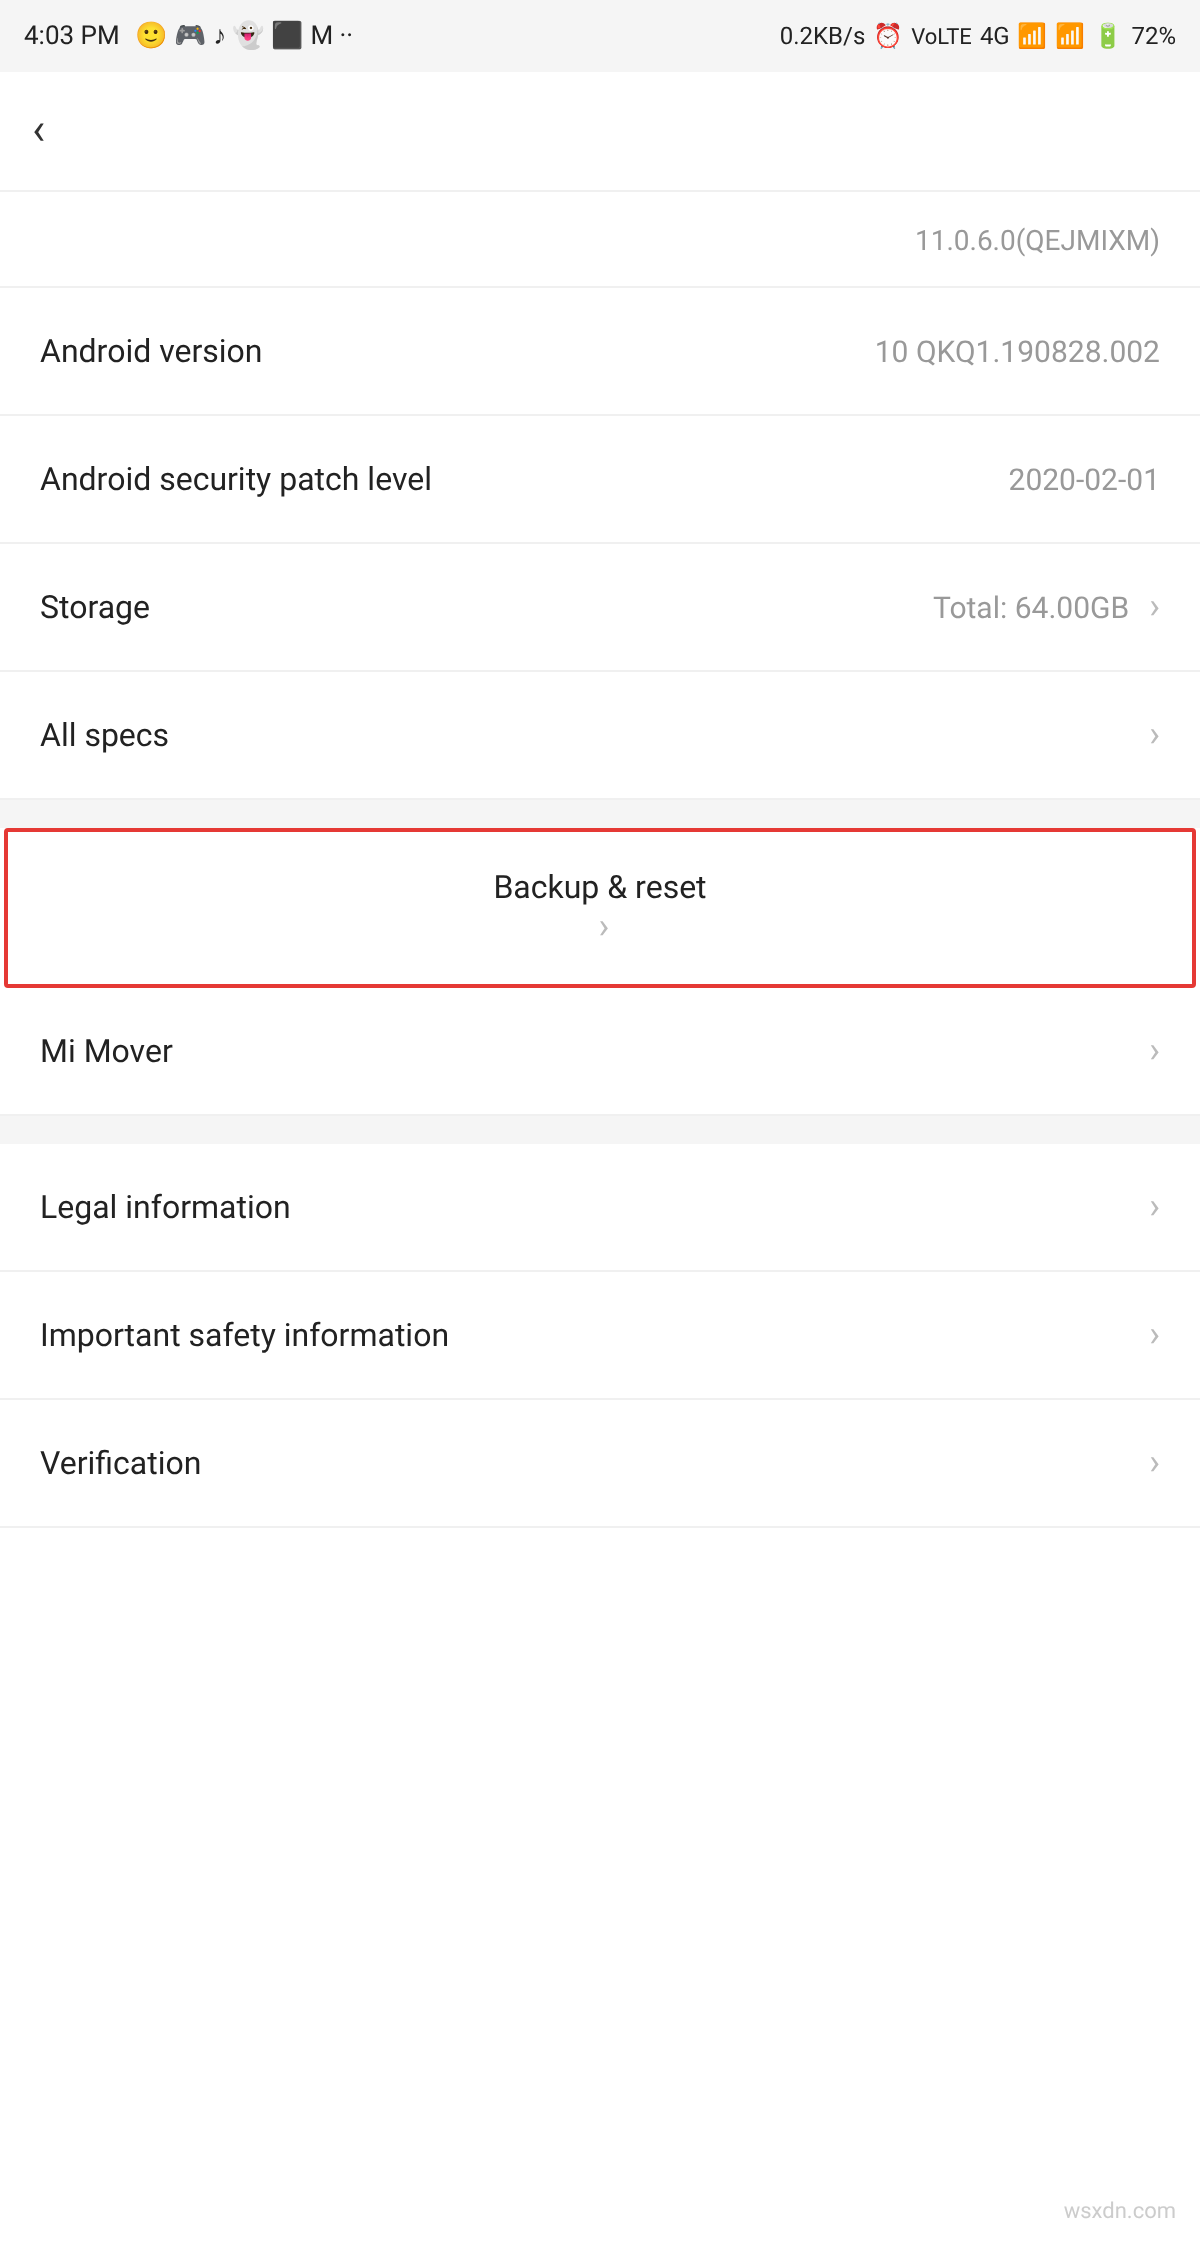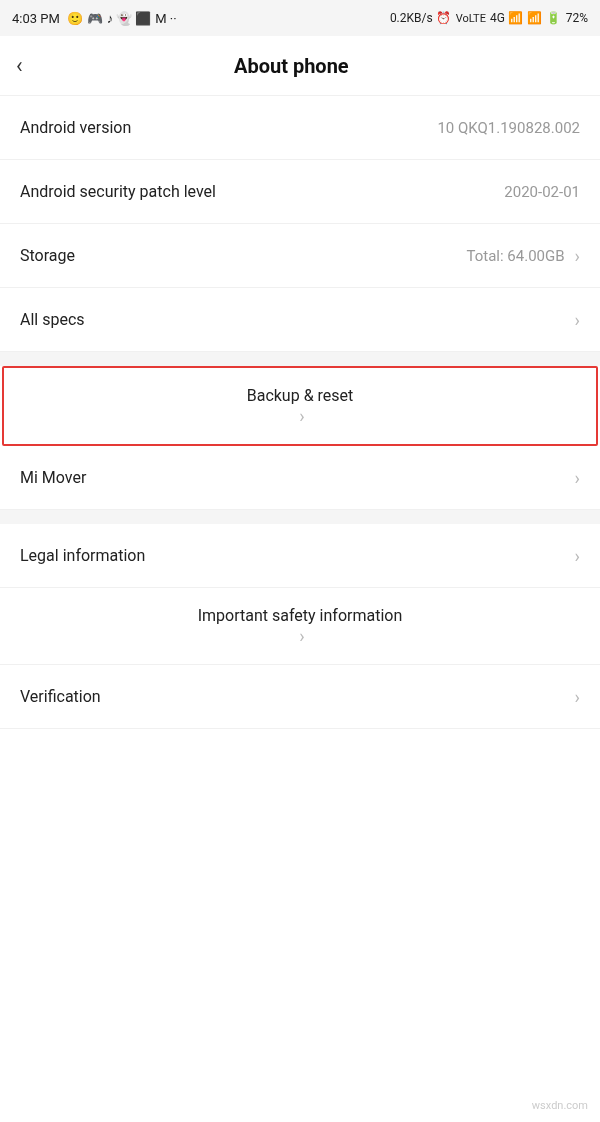--- a/index.html
+++ b/index.html
@@ -163,25 +163,27 @@
     <span>📶</span>
     <span>🔋</span>
     <span>72%</span>
   </div>
 </div>
 
 <div class="header">
   <div class="back-btn">
     <span>‹</span>
   </div>
-  <div class="header-title">About phone</div>
 </div>
 
 <div class="content">
 
+  <div class="miui-version-row">
+    <span class="miui-version-text">11.0.6.0(QEJMIXM)</span>
+  </div>
 
   <div class="info-row">
     <span class="info-row-label">Android version</span>
     <span class="info-row-value">10 QKQ1.190828.002</span>
   </div>
 
   <div class="info-row">
     <span class="info-row-label">Android security patch level</span>
     <span class="info-row-value">2020-02-01</span>
   </div>
@@ -219,21 +221,21 @@
 
   <div class="section-divider"></div>
 
   <div class="info-row" style="cursor:pointer;">
     <span class="info-row-label">Legal information</span>
     <span class="info-row-value">
       <span class="chevron">›</span>
     </span>
   </div>
 
-  <div class="info-row" style="cursor:pointer;flex-direction:column;">
+  <div class="info-row" style="cursor:pointer;">
     <span class="info-row-label">Important safety information</span>
     <span class="info-row-value">
       <span class="chevron">›</span>
     </span>
   </div>
 
   <div class="info-row" style="cursor:pointer;">
     <span class="info-row-label">Verification</span>
     <span class="info-row-value">
       <span class="chevron">›</span>

